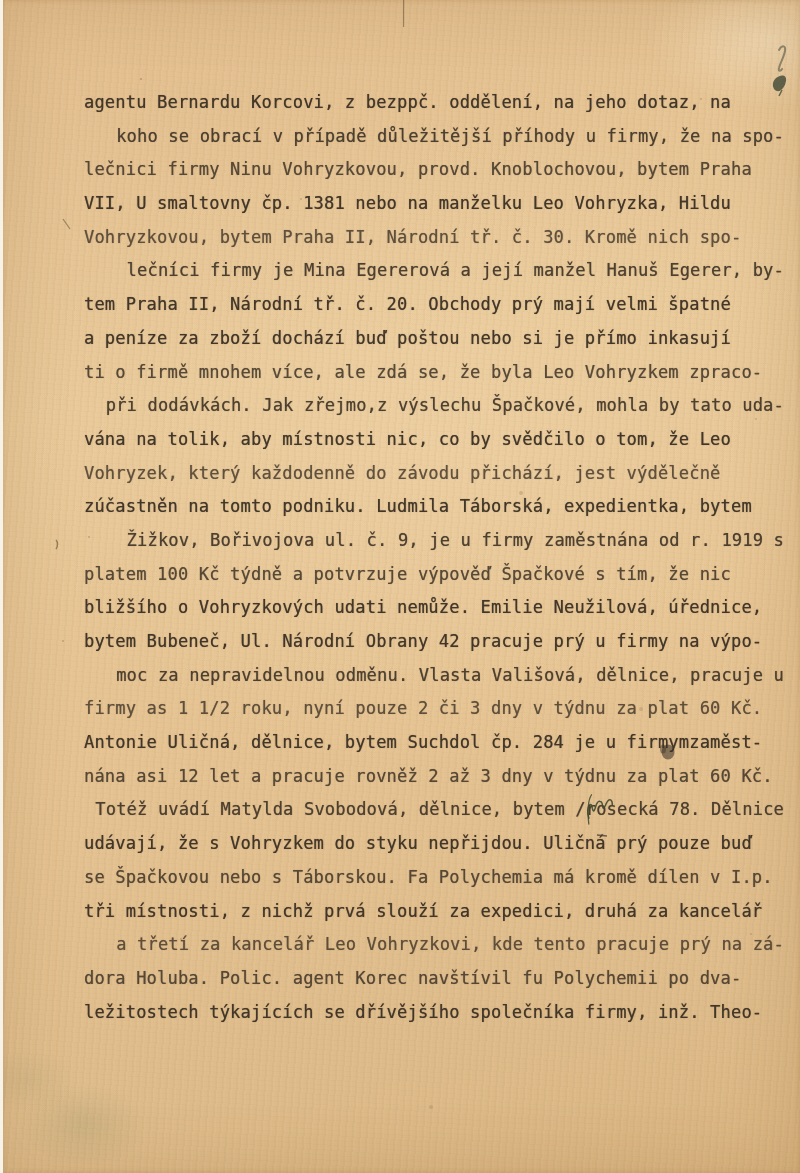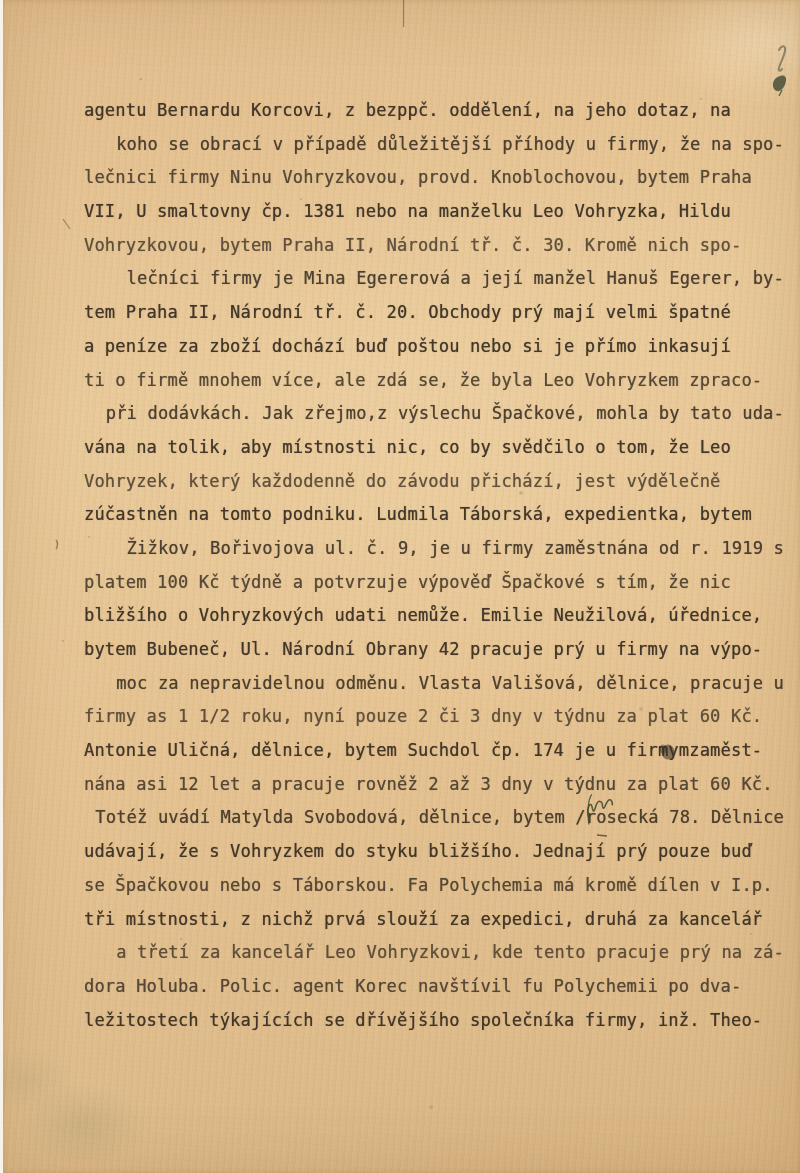--- a/index.html
+++ b/index.html
@@ -34,21 +34,21 @@
       560px 20px 0 0 rgba(100,75,45,.25),
       500px 630px 0 1px rgba(110,85,50,.20),
       40px 860px 0 0 rgba(100,75,45,.28),
       610px 855px 0 0 rgba(100,75,45,.22),
       290px 1028px 0 1px rgba(110,85,50,.18),
       -78px 562px 0 0 rgba(100,75,45,.26),
       615px 340px 0 0 rgba(100,75,45,.22),
       140px 230px 0 0 rgba(100,75,45,.22);
   }
   .doc{
-    position:absolute;left:84px;top:94px;width:700px;
+    position:absolute;left:84px;top:86px;width:700px;
     font-size:17px;line-height:33.7px;letter-spacing:0.2px;
     color:rgba(62,52,39,0.95);
     text-shadow:0 0 0.9px rgba(62,52,39,0.55), 0.4px 0.4px 0.5px rgba(80,65,45,0.35);
   }
   .ln{white-space:pre;height:33.7px;}
   .ln:nth-child(3n){opacity:.87;}
   .ln:nth-child(4n+2){opacity:.93;text-align:right;}
   .ln:nth-child(7n+5){opacity:.82;}
   svg.marks{position:absolute;left:0;top:0;pointer-events:none;}
 </style>
@@ -71,24 +71,24 @@
   <div class="ln">při dodávkách. Jak zřejmo,z výslechu Špačkové, mohla by tato uda-</div>
   <div class="ln">vána na tolik, aby místnosti nic, co by svědčilo o tom, že Leo</div>
   <div class="ln">Vohryzek, který každodenně do závodu přichází, jest výdělečně</div>
   <div class="ln">zúčastněn na tomto podniku. Ludmila Táborská, expedientka, bytem</div>
   <div class="ln">Žižkov, Bořivojova ul. č. 9, je u firmy zaměstnána od r. 1919 s</div>
   <div class="ln">platem 100 Kč týdně a potvrzuje výpověď Špačkové s tím, že nic</div>
   <div class="ln">bližšího o Vohryzkových udati nemůže. Emilie Neužilová, úřednice,</div>
   <div class="ln">bytem Bubeneč, Ul. Národní Obrany 42 pracuje prý u firmy na výpo-</div>
   <div class="ln">moc za nepravidelnou odměnu. Vlasta Vališová, dělnice, pracuje u</div>
   <div class="ln">firmy as 1 1/2 roku, nyní pouze 2 či 3 dny v týdnu za plat 60 Kč.</div>
-  <div class="ln">Antonie Uličná, dělnice, bytem Suchdol čp. 174 je u firmymzaměst-</div>
+  <div class="ln">Antonie Uličná, dělnice, bytem Suchdol čp. 284 je u firmymzaměst-</div>
   <div class="ln">nána asi 12 let a pracuje rovněž 2 až 3 dny v týdnu za plat 60 Kč.</div>
   <div class="ln">Totéž uvádí Matylda Svobodová, dělnice, bytem /rosecká 78. Dělnice</div>
-  <div class="ln">udávají, že s Vohryzkem do styku bližšího. Jednají prý pouze buď</div>
+  <div class="ln">udávají, že s Vohryzkem do styku nepřijdou. Uličná prý pouze buď</div>
   <div class="ln">se Špačkovou nebo s Táborskou. Fa Polychemia má kromě dílen v I.p.</div>
   <div class="ln">tři místnosti, z nichž prvá slouží za expedici, druhá za kancelář</div>
   <div class="ln">a třetí za kancelář Leo Vohryzkovi, kde tento pracuje prý na zá-</div>
   <div class="ln">dora Holuba. Polic. agent Korec navštívil fu Polychemii po dva-</div>
   <div class="ln">ležitostech týkajících se dřívějšího společníka firmy, inž. Theo-</div>
 </div>
 
 <svg class="marks" width="800" height="1173" viewBox="0 0 800 1173">
 
   <rect x="403" y="0" width="1.2" height="27" fill="rgba(95,82,55,0.55)"></rect>

